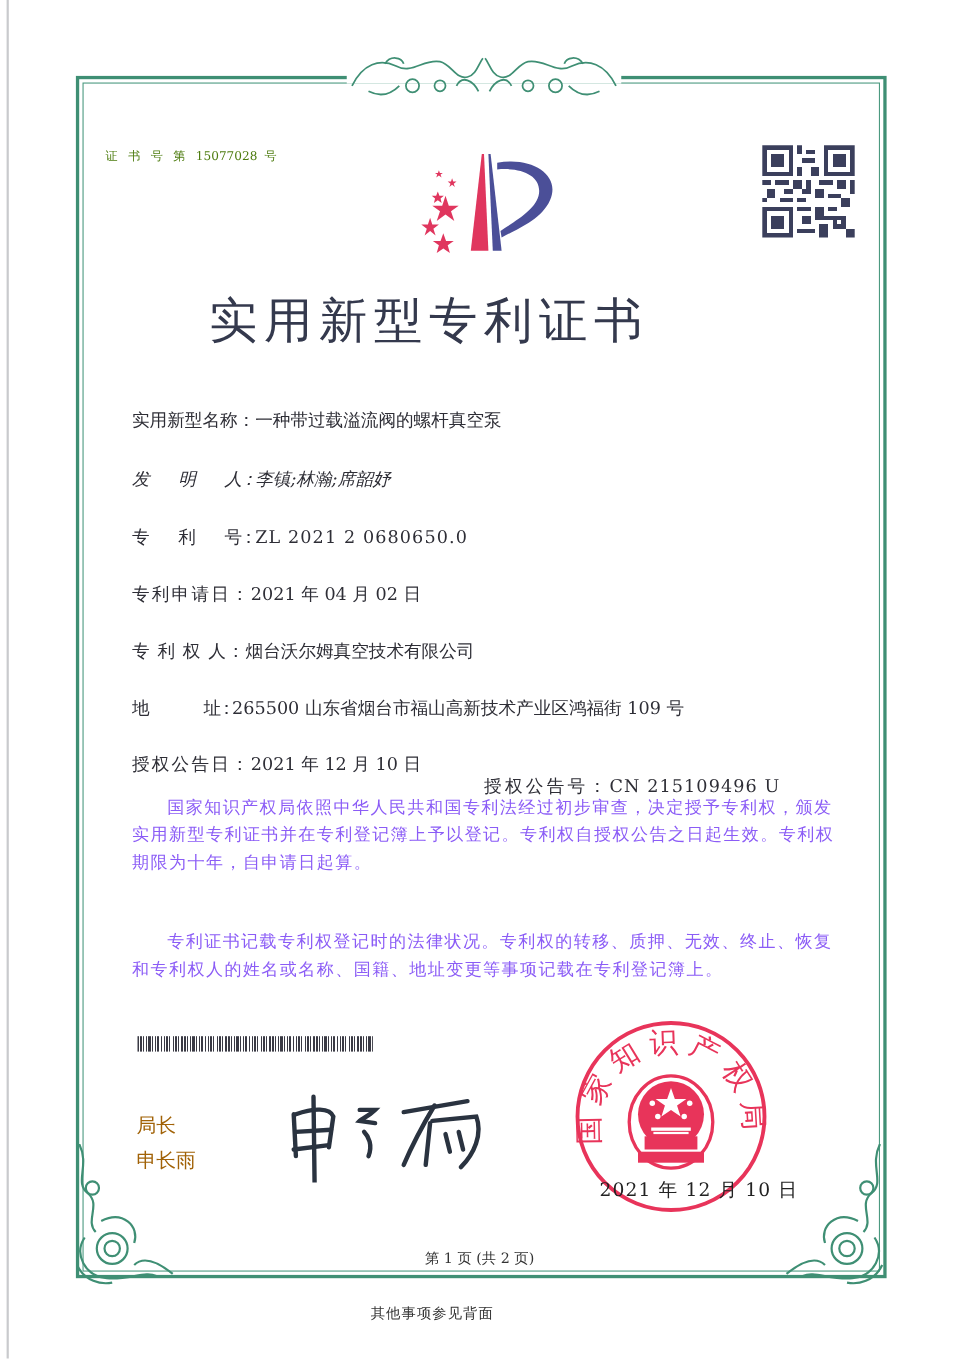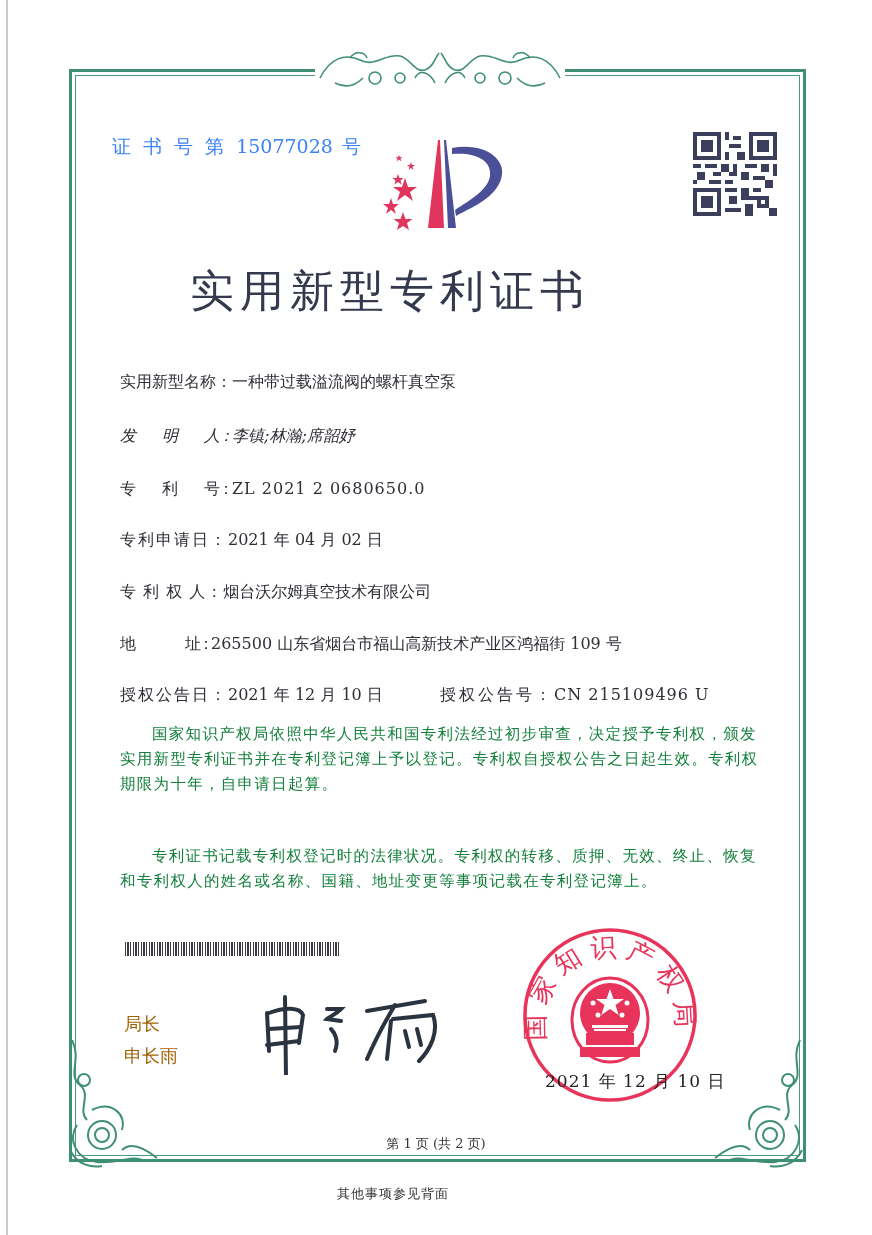--- a/index.html
+++ b/index.html
@@ -12,31 +12,31 @@
     position: absolute; left: 69px; top: 69px; width: 737px; height: 1093px;
     border: 3px solid #3f8f74; box-sizing: border-box;
   }
   .frame-inner {
     position: absolute; left: 75px; top: 75px; width: 725px; height: 1081px;
     border: 1px solid #4c9a80; box-sizing: border-box;
   }
   .ornament { position: absolute; }
   .ornament svg { display: block; }
 
-  .cert-no { position: absolute; left: 112px; top: 134px; font-size: 19px; letter-spacing: 3px; color: #3b82f6; }
+  .cert-no { position: absolute; left: 96px; top: 134px; font-size: 11px; letter-spacing: 3px; color: #4d7c0f; }
   .logo { position: absolute; left: 370px; top: 130px; width: 140px; height: 100px; }
   .qr { position: absolute; left: 693px; top: 132px; width: 84px; height: 84px; }
   .title { position: absolute; left: 0; width: 780px; top: 262px; text-align: center; font-size: 44px; letter-spacing: 6px; color: #34394d; font-family: "DejaVu Sans", "Liberation Sans", sans-serif; font-weight: normal; }
 
   .field { position: absolute; left: 120px; font-size: 16px; color: #2e2e36; white-space: nowrap; }
   .field .label { display: inline-block; }
   .field .val { display: inline-block; }
   .sp { letter-spacing: 1px; }
 
-  .para { position: absolute; left: 120px; width: 650px; font-size: 15.5px; line-height: 25px; color: #15803d; text-indent: 32px; letter-spacing: 1.3px; }
+  .para { position: absolute; left: 120px; width: 650px; font-size: 15.5px; line-height: 25px; color: #8b5cf6; text-indent: 32px; letter-spacing: 1.3px; }
 
   .barcode { position: absolute; left: 125px; top: 942px; width: 214px; height: 14px;
     background: repeating-linear-gradient(90deg, #3a3a44 0 1px, #fff 1px 2px, #3a3a44 2px 4px, #fff 4px 5px, #3a3a44 5px 6px, #fff 6px 8px); }
   .director { position: absolute; left: 124px; top: 1008px; font-family: "DejaVu Sans", "Liberation Sans", sans-serif; font-size: 18px; line-height: 32px; color: #a16207; }
   .signature { position: absolute; left: 255px; top: 985px; width: 200px; height: 90px; }
   .seal { position: absolute; left: 520px; top: 925px; width: 180px; height: 180px; }
   .seal-date { position: absolute; left: 545px; top: 1070px; font-size: 17px; color: #222; letter-spacing: 1px; }
   .page-num { position: absolute; left: 0; width: 872px; top: 1135px; text-align: center; font-size: 13px; color: #333; }
   .back-note { position: absolute; left: 0; width: 786px; top: 1185px; text-align: center; font-size: 13px; color: #333; letter-spacing: 1px; }
 </style>
@@ -181,21 +181,21 @@
 </div>
 <div class="field" style="top:582px;">
   <span class="label" style="letter-spacing:1px">专 利 权 人：</span><span class="val">烟台沃尔姆真空技术有限公司</span>
 </div>
 <div class="field" style="top:634px;">
   <span class="label" style="letter-spacing:-3px">地　　　　址：</span><span class="val">265500 山东省烟台市福山高新技术产业区鸿福街 109 号</span>
 </div>
 <div class="field" style="top:685px;">
   <span class="label" style="letter-spacing:2px">授权公告日：</span><span class="val">2021 年 12 月 10 日</span>
 </div>
-<div class="field" style="top:685px; left:440px;">
+<div class="field" style="top:705px; left:440px;">
   <span class="label" style="letter-spacing:3px">授权公告号：</span><span class="val sp">CN 215109496 U</span>
 </div>
 
 <div class="para" style="top:722px;">国家知识产权局依照中华人民共和国专利法经过初步审查，决定授予专利权，颁发实用新型专利证书并在专利登记簿上予以登记。专利权自授权公告之日起生效。专利权期限为十年，自申请日起算。</div>
 <div class="para" style="top:844px;">专利证书记载专利权登记时的法律状况。专利权的转移、质押、无效、终止、恢复和专利权人的姓名或名称、国籍、地址变更等事项记载在专利登记簿上。</div>
 
 <div class="barcode"></div>
 
 <div class="director">
   <div>局长</div>

